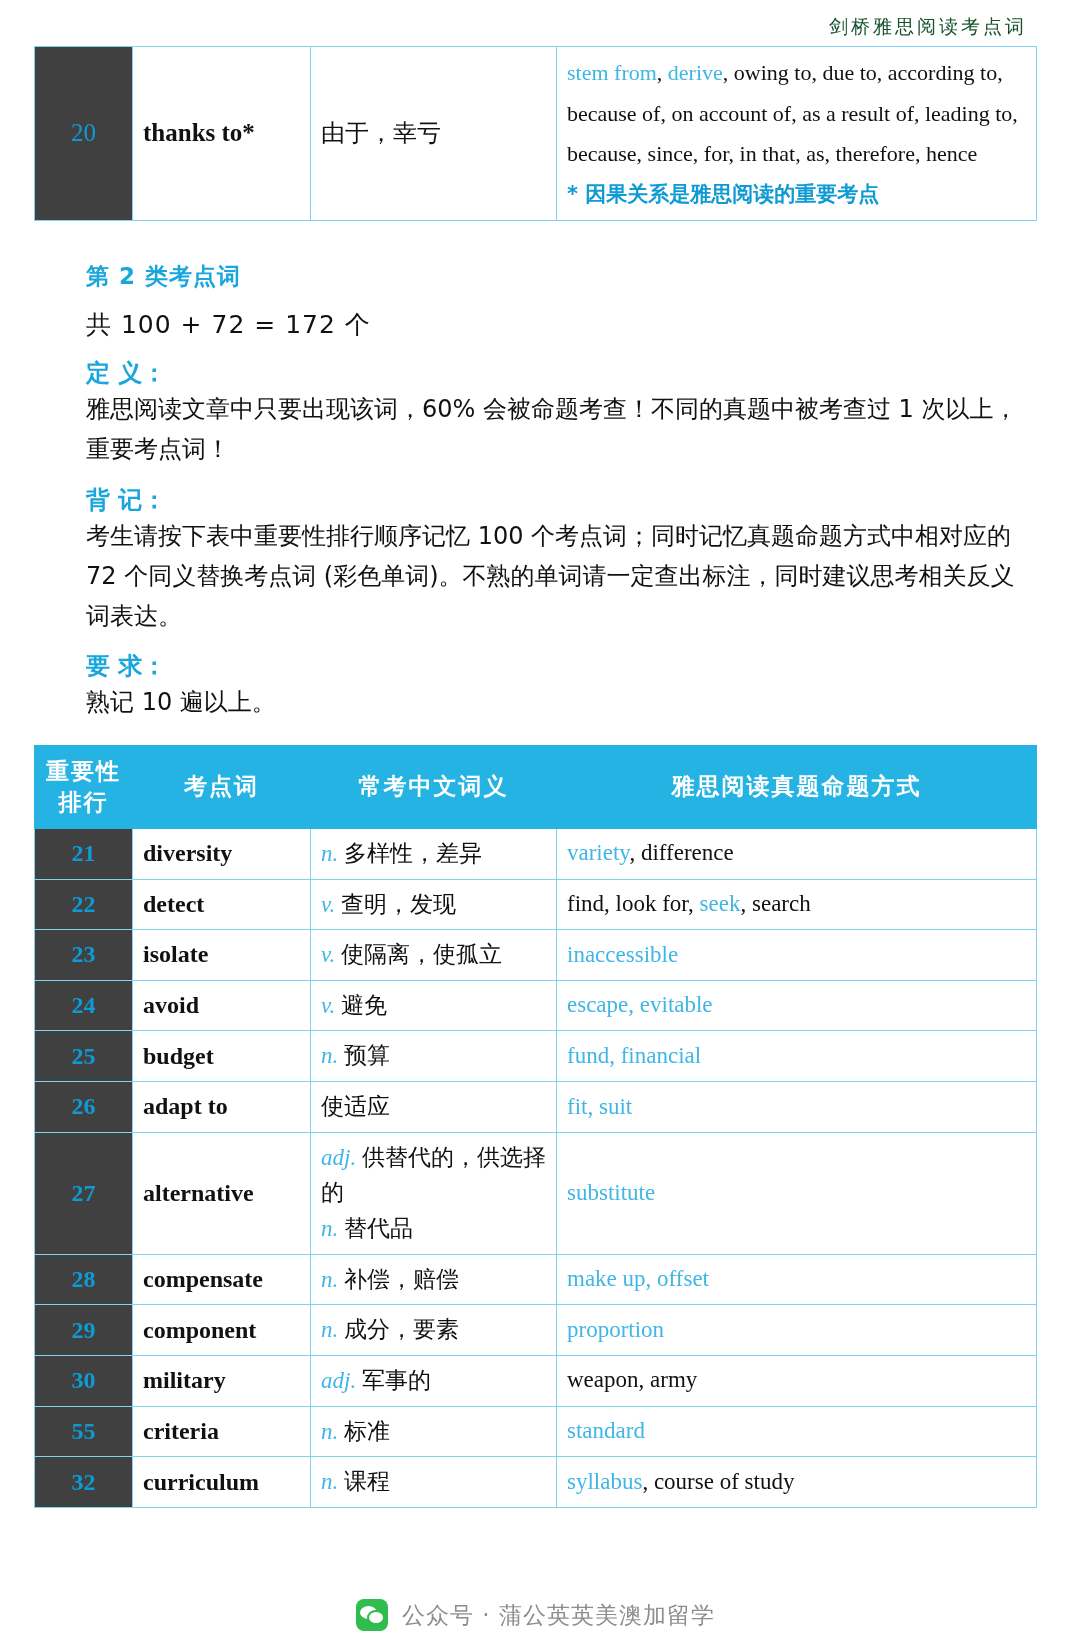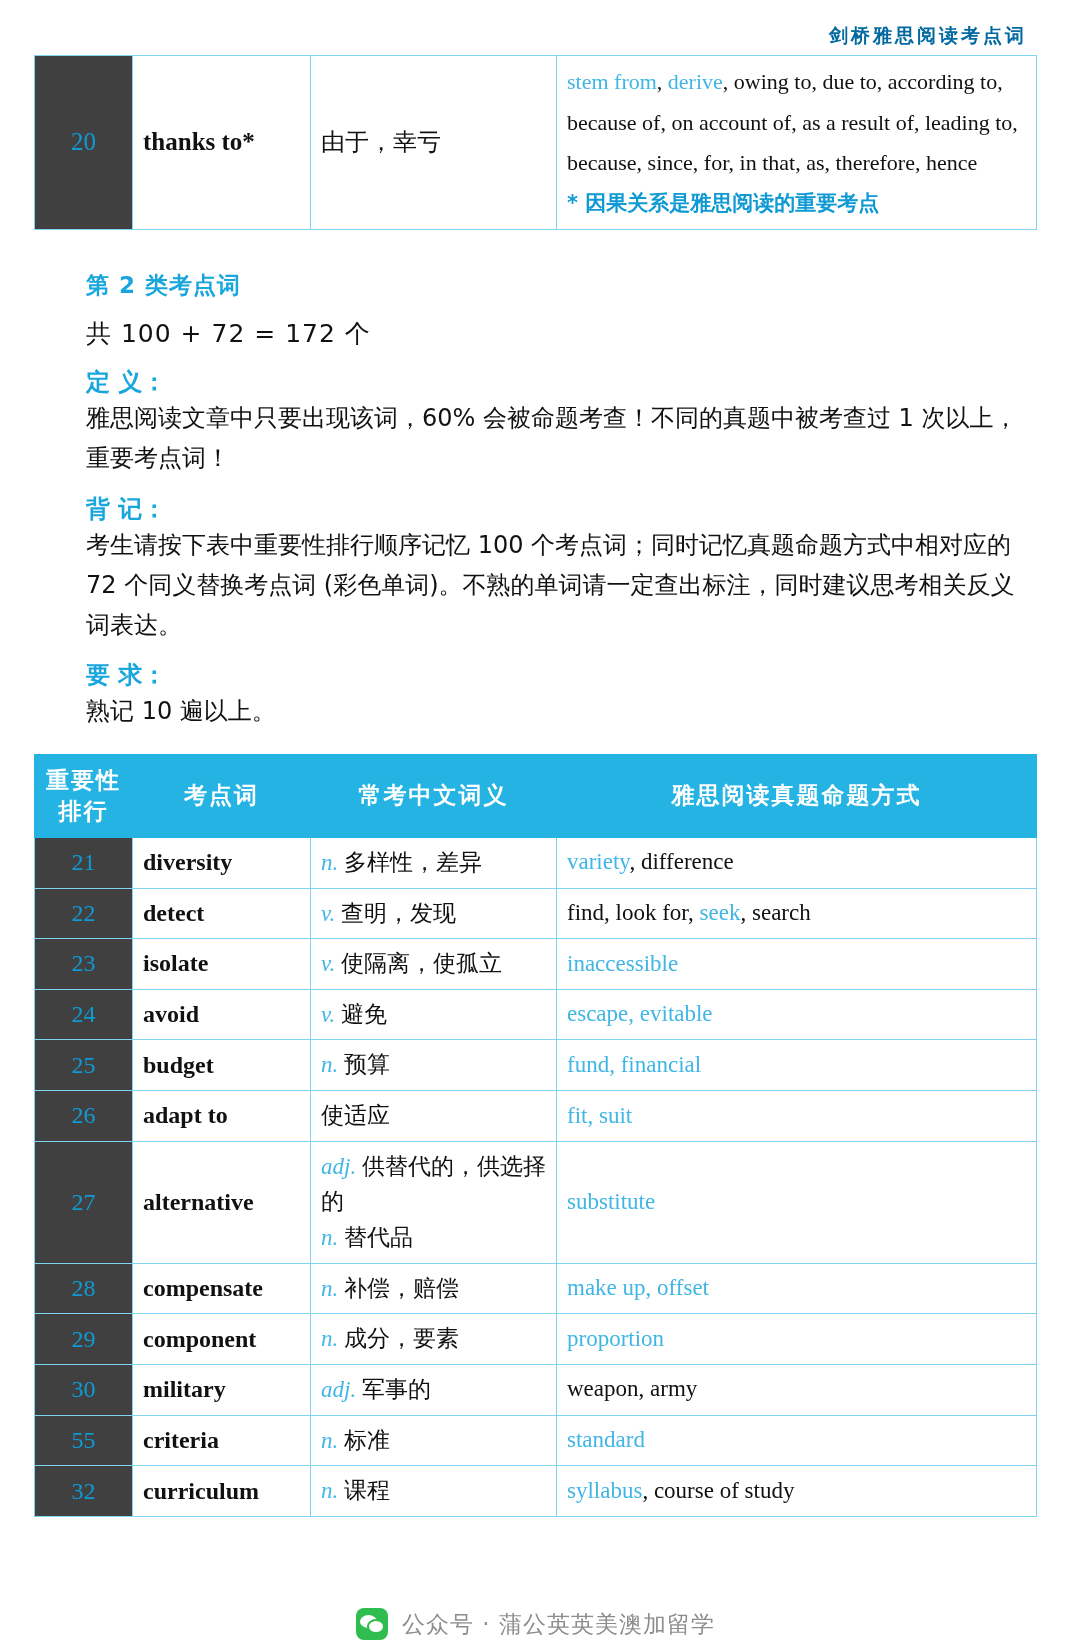--- a/index.html
+++ b/index.html
@@ -22,23 +22,22 @@
     box-sizing: border-box;
     padding: 0 34px;
   }
   
   .header {
     text-align: right;
     padding: 14px 10px 6px 0;
     font-family: "DejaVu Sans", sans-serif;
     font-size: 19px;
     letter-spacing: 3px;
-    color: #0369a1;
-    font-weight: bold;
-    margin-top: 9px;
+    color: #14532d;
+    font-weight: normal;
   }
   
   table.vocab {
     border-collapse: collapse;
     width: 100%;
     table-layout: fixed;
   }
   table.vocab td {
     border: 1px solid #7fd4ef;
     vertical-align: middle;
@@ -144,20 +143,21 @@
     padding: 10px 4px;
     line-height: 1.35;
   }
   table.main td {
     border: 1px solid #7fd4ef;
     padding: 7px 10px;
     vertical-align: middle;
   }
   table.main td.rank {
     font-size: 24px;
+    font-weight: bold;
   }
   table.main td.word {
     font-size: 24px;
   }
   table.main td.cn {
     font-size: 23px;
   }
   table.main td.exam {
     font-size: 23px;
     line-height: 1.5;

